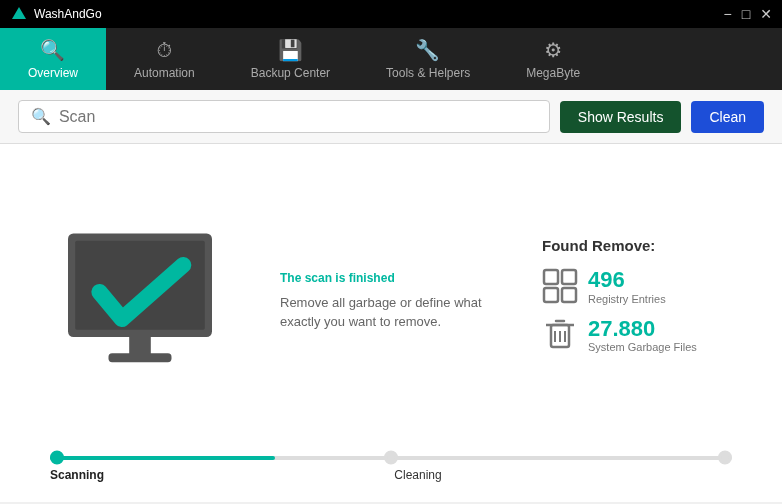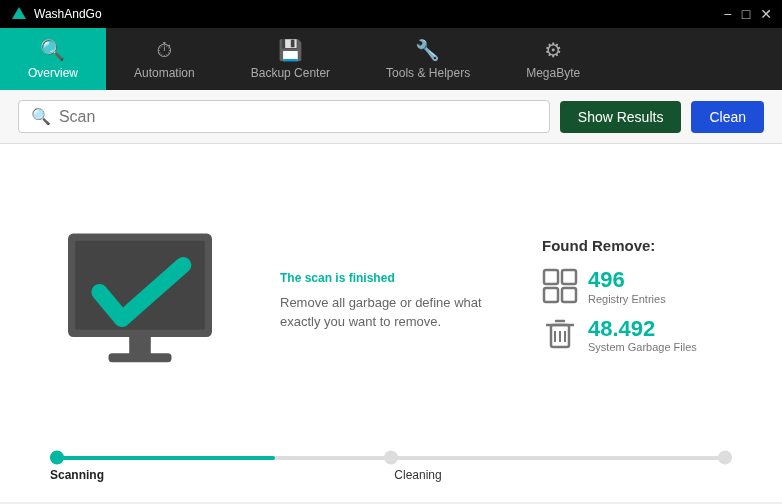--- a/index.html
+++ b/index.html
@@ -361,21 +361,21 @@
       <div class="trace-row">
         <svg class="trace-icon" viewBox="0 0 36 36">
           <rect x="9" y="8" width="18" height="22" rx="2" fill="none" stroke="#777" stroke-width="2.5"></rect>
           <line x1="4" y1="8" x2="32" y2="8" stroke="#777" stroke-width="2.5"></line>
           <line x1="14" y1="4" x2="22" y2="4" stroke="#777" stroke-width="2.5" stroke-linecap="round"></line>
           <line x1="13" y1="14" x2="13" y2="25" stroke="#777" stroke-width="2"></line>
           <line x1="18" y1="14" x2="18" y2="25" stroke="#777" stroke-width="2"></line>
           <line x1="23" y1="14" x2="23" y2="25" stroke="#777" stroke-width="2"></line>
         </svg>
         <div class="trace-info">
-          <div class="trace-number">48.492</div>
+          <div class="trace-number">27.880</div>
           <div class="trace-label">System Garbage Files</div>
         </div>
       </div>
 
     </div>
   </div>
 
   <div class="progress-section">
     <div class="progress-bar-track">
       <div class="progress-bar-fill"></div>

